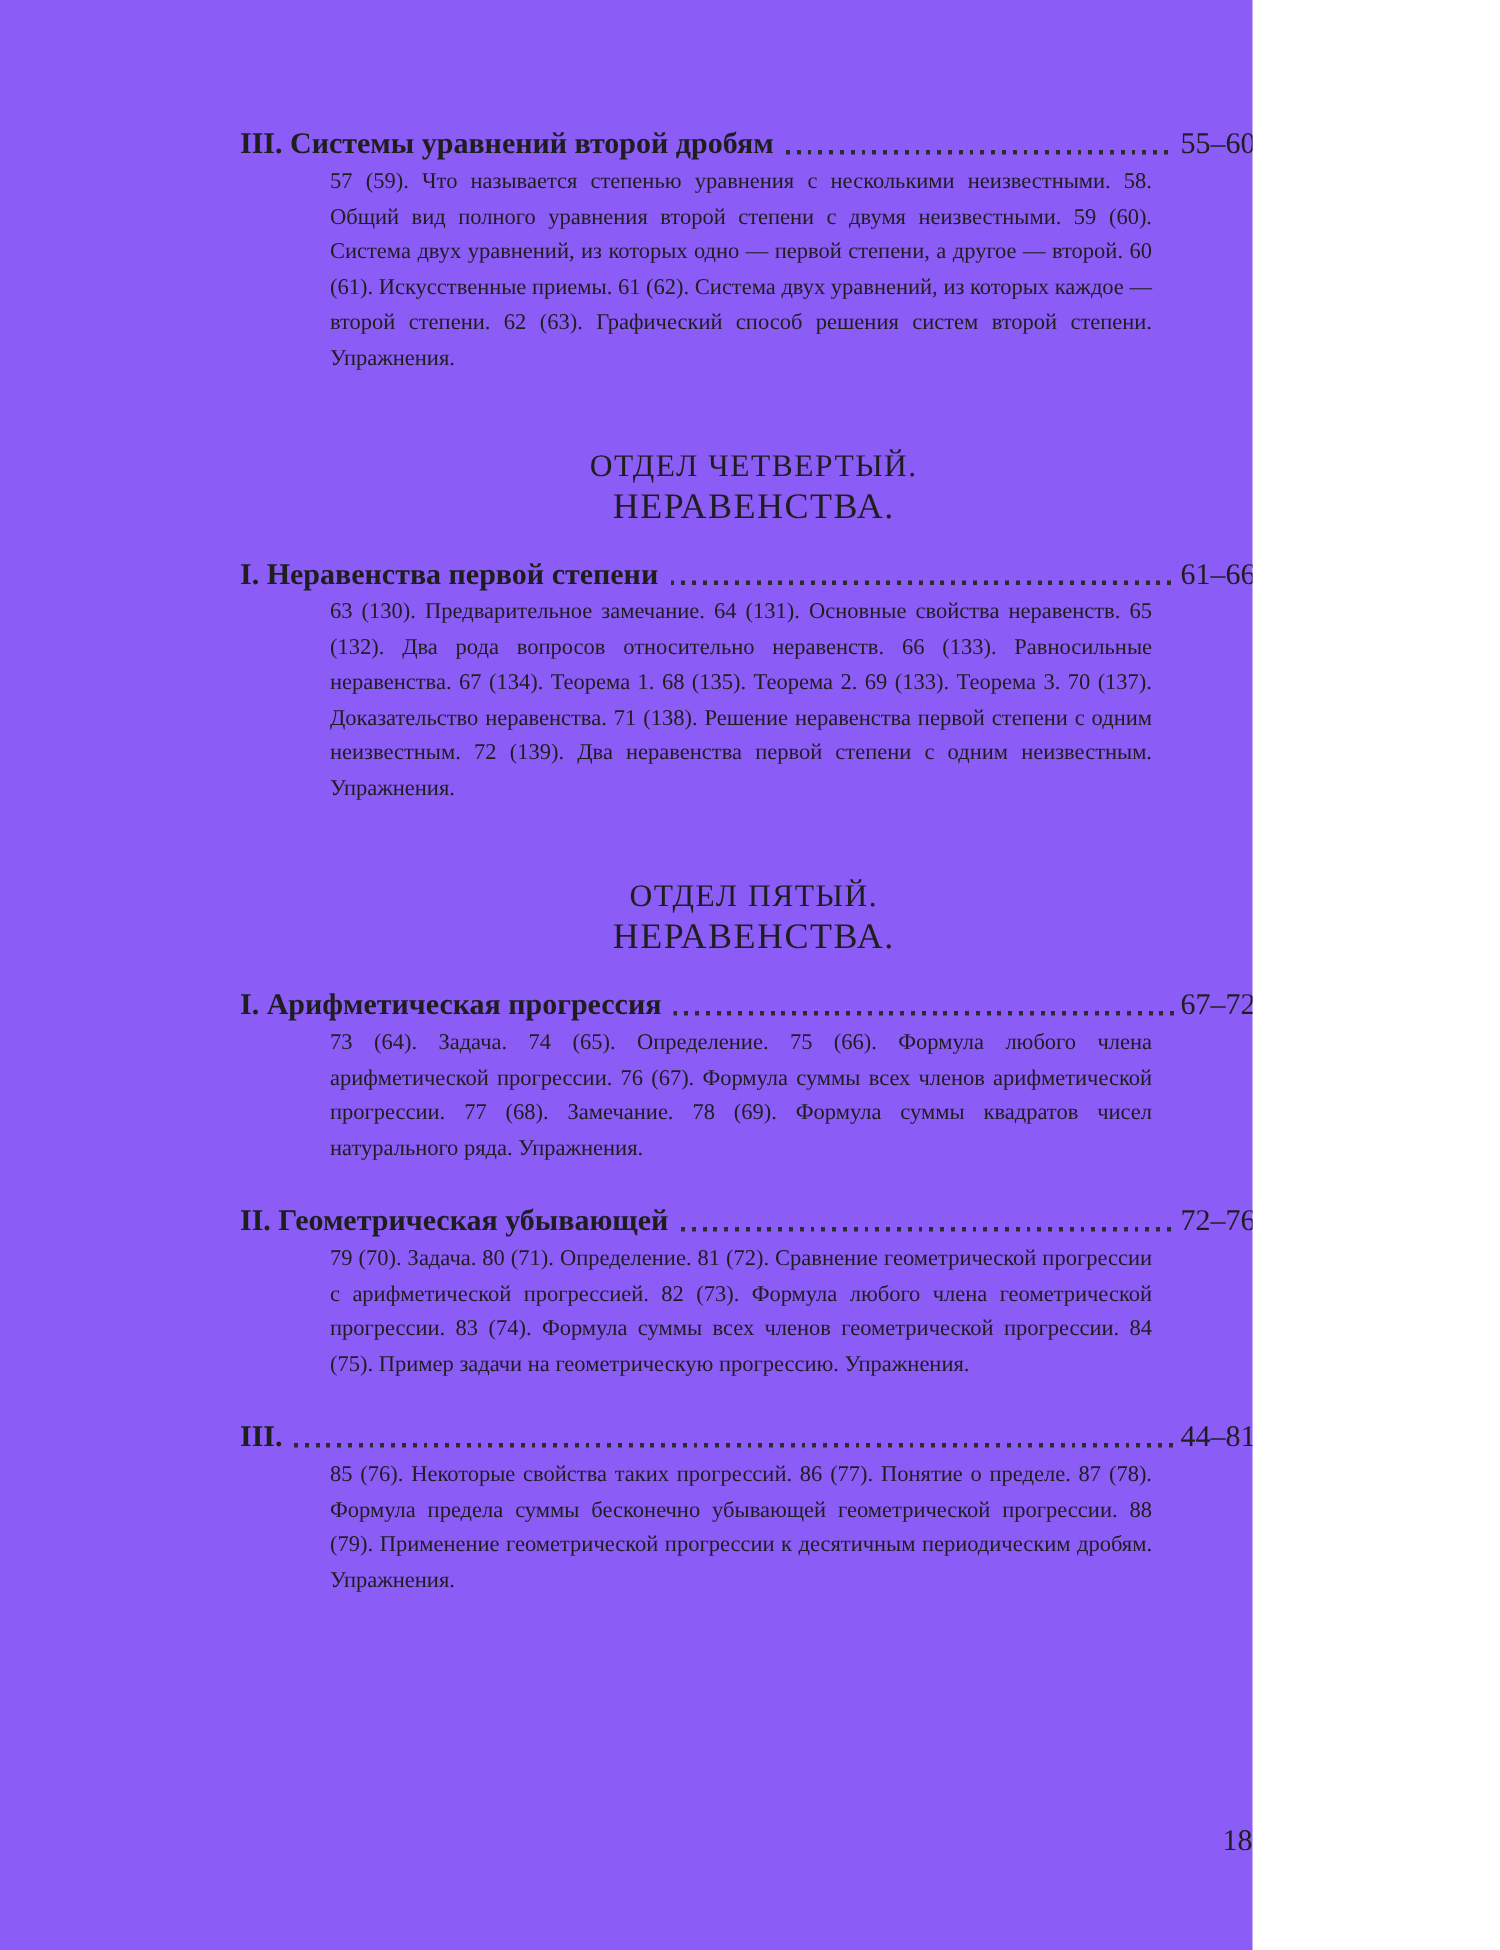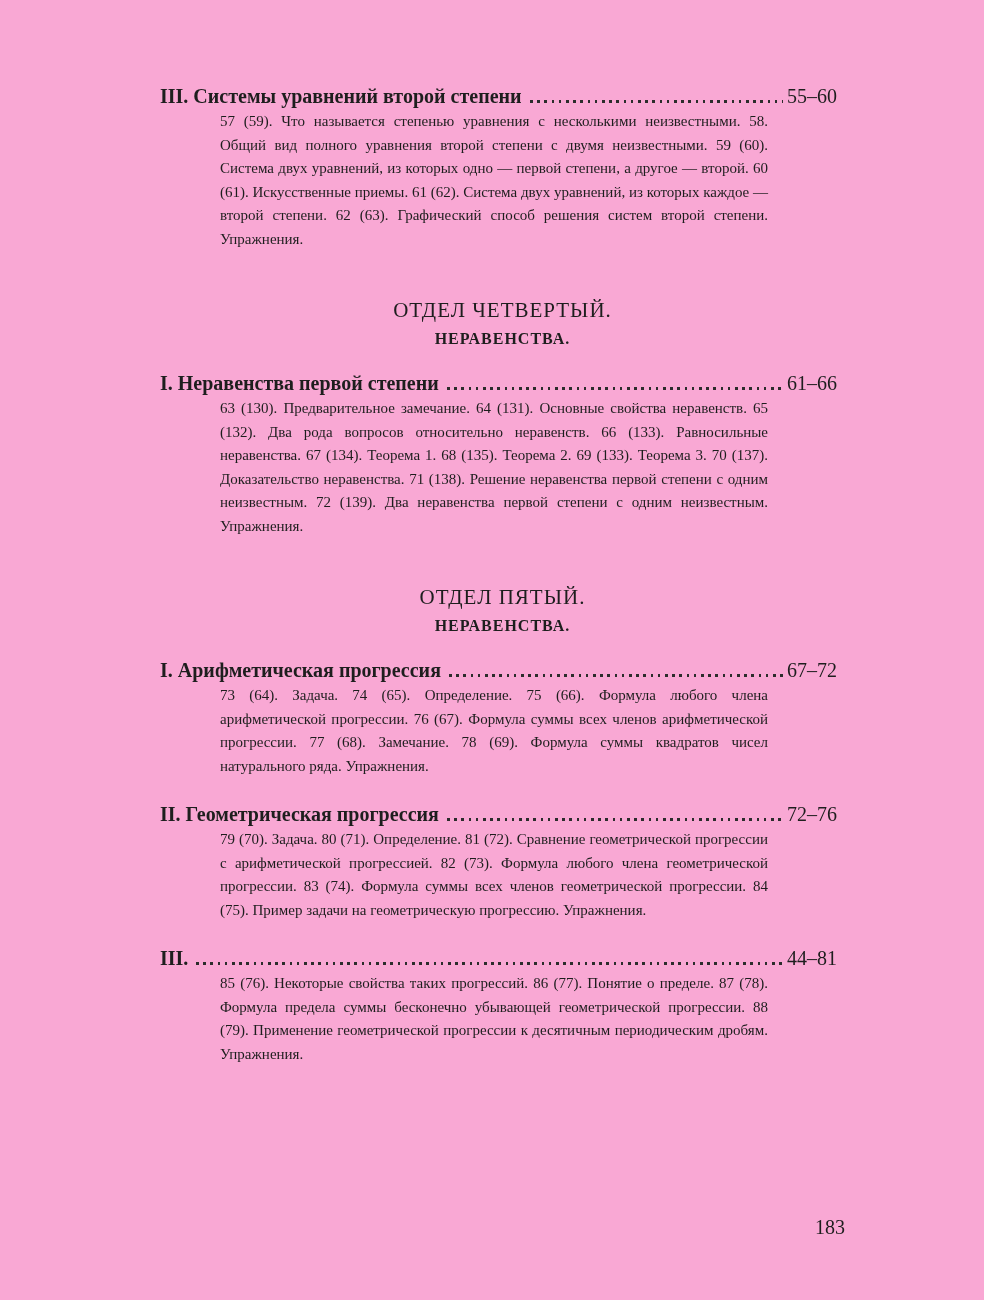--- a/index.html
+++ b/index.html
@@ -4,22 +4,22 @@
 <style>
   html, body { margin: 0; padding: 0; }
   body {
     width: 1000px; height: 1300px;
     background: #ffffff;
     font-family: "Liberation Serif", "DejaVu Serif", serif;
     color: #1e1e1e;
   }
   #page {
     position: relative;
-    width: 984px; height: 1300px;
-    background: #f9a8d4;
+    width: 835px; height: 1300px;
+    background: #8b5cf6;
     overflow: hidden;
   }
   .toc {
     position: absolute;
     left: 160px; top: 84px;
     width: 685px;
   }
   .entry { margin-top: 24px; }
   .toc > .entry:first-child { margin-top: 0; }
   .part + .entry { margin-top: 0; }
@@ -59,22 +59,22 @@
     margin-top: 46px;
     margin-bottom: 18px;
     text-align: center;
   }
   .kicker {
     font-size: 21px;
     line-height: 27px;
     letter-spacing: 1px;
   }
   .part-title {
-    font-size: 16px;
-    font-weight: bold;
+    font-size: 24px;
+    font-weight: normal;
     line-height: 29px;
     letter-spacing: 1px;
   }
   .pageno {
     position: absolute;
     top: 1216px;
     left: 160px;
     width: 685px;
     text-align: right;
     font-size: 20px;
@@ -82,21 +82,21 @@
 </style>
 </head>
 <body>
 
 <div id="page">
   <div class="toc">
 
     <div class="entry">
       <div class="entry-head">
         <span class="num">III.</span>
-        <span class="title">Системы уравнений второй степени</span>
+        <span class="title">Системы уравнений второй дробям</span>
         <span class="leader"></span>
         <span class="pages">55–60</span>
       </div>
       <div class="desc">57 (59). Что называется степенью уравнения с несколькими неизвестными. 58. Общий вид полного уравнения второй степени с двумя неизвестными. 59 (60). Система двух уравнений, из которых одно — первой степени, а другое — второй. 60 (61). Искусственные приемы. 61 (62). Система двух уравнений, из которых каждое — второй степени. 62 (63). Графический способ решения систем второй степени. Упражнения.</div>
     </div>
 
     <div class="part">
       <div class="kicker">ОТДЕЛ ЧЕТВЕРТЫЙ.</div>
       <div class="part-title">НЕРАВЕНСТВА.</div>
     </div>
@@ -122,21 +122,21 @@
         <span class="title">Арифметическая прогрессия</span>
         <span class="leader"></span>
         <span class="pages">67–72</span>
       </div>
       <div class="desc">73 (64). Задача. 74 (65). Определение. 75 (66). Формула любого члена арифметической прогрессии. 76 (67). Формула суммы всех членов арифметической прогрессии. 77 (68). Замечание. 78 (69). Формула суммы квадратов чисел натурального ряда. Упражнения.</div>
     </div>
 
     <div class="entry">
       <div class="entry-head">
         <span class="num">II.</span>
-        <span class="title">Геометрическая прогрессия</span>
+        <span class="title">Геометрическая убывающей</span>
         <span class="leader"></span>
         <span class="pages">72–76</span>
       </div>
       <div class="desc">79 (70). Задача. 80 (71). Определение. 81 (72). Сравнение геометрической прогрессии с арифметической прогрессией. 82 (73). Формула любого члена геометрической прогрессии. 83 (74). Формула суммы всех членов геометрической прогрессии. 84 (75). Пример задачи на геометрическую прогрессию. Упражнения.</div>
     </div>
 
     <div class="entry">
       <div class="entry-head">
         <span class="num">III.</span>
         <span class="leader"></span>

